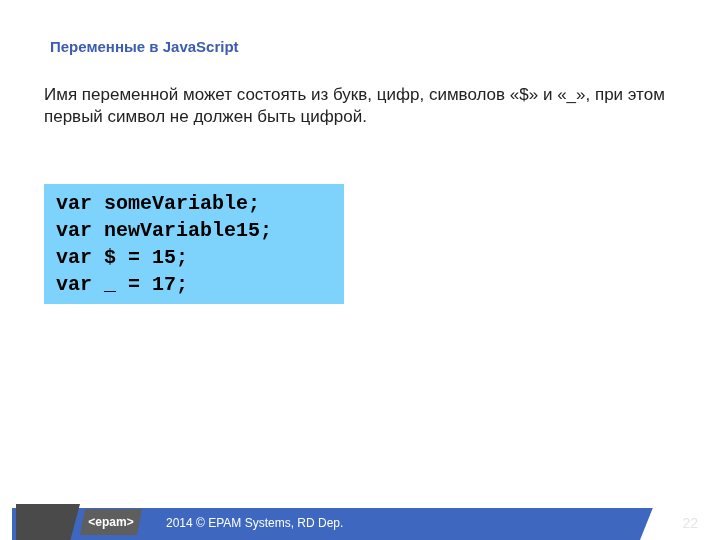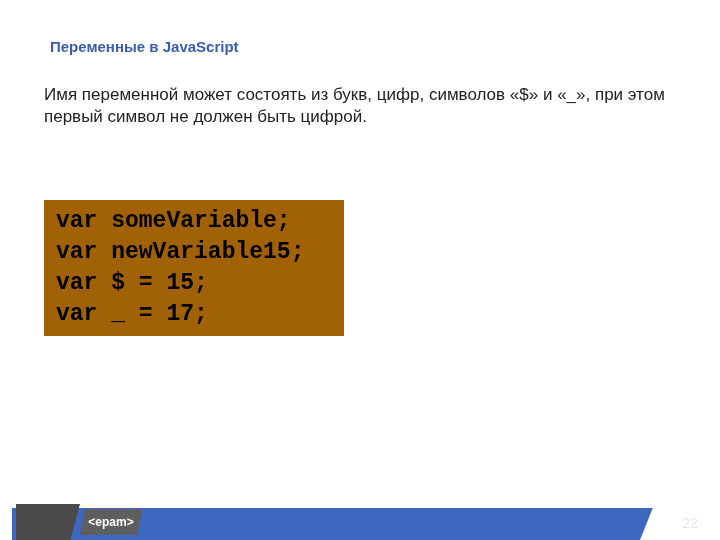--- a/index.html
+++ b/index.html
@@ -23,27 +23,27 @@
     position: absolute;
     top: 72px;
     left: 32px;
     right: 40px;
     font-size: 17px;
     color: #222;
     line-height: 1.3;
   }
   .code-block {
     position: absolute;
-    top: 188px;
+    top: 172px;
     left: 32px;
     width: 300px;
-    background: #a16207;
+    background: #7dd3fc;
     padding: 6px 12px 6px 12px;
     font-family: "Courier New", Courier, monospace;
-    font-size: 23px;
+    font-size: 20px;
     font-weight: bold;
     color: #000;
     line-height: 1.35;
     white-space: pre;
   }
   .footer {
     position: absolute;
     left: 0;
     right: 0;
     bottom: 0;
@@ -106,15 +106,16 @@
 <div class="body-text">Имя переменной может состоять из букв, цифр, символов «$» и «_», при этом первый символ не должен быть цифрой.</div>
 
 <div class="code-block">var someVariable;
 var newVariable15;
 var $ = 15;
 var _ = 17;</div>
 
 <div class="footer">
   <div class="footer-left"></div>
   <div class="logo">&lt;epam&gt;</div>
+  <div class="footer-text">2014 © EPAM Systems, RD Dep.</div>
   <div class="page-num-bg"></div>
   <div class="page-num">22</div>
 </div>
 
 </body></html>

